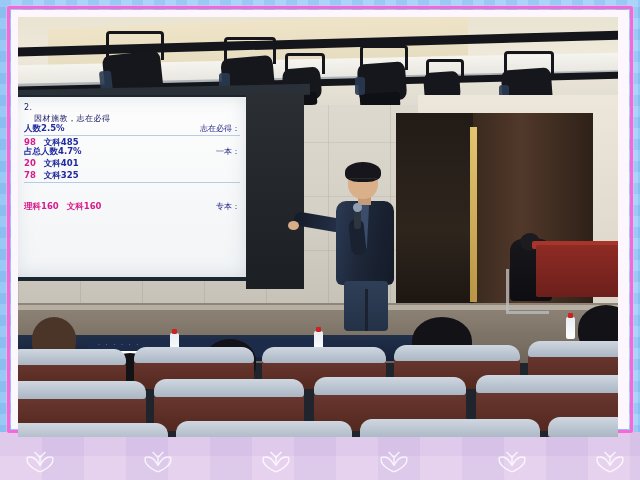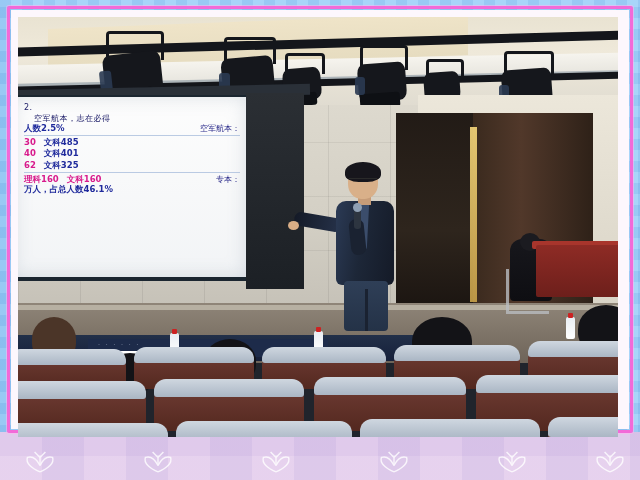--- a/index.html
+++ b/index.html
@@ -299,51 +299,52 @@
     <div class="wood-wall"></div>
     <div class="amber-strip"></div>
 
     <div class="screen-bar-top"></div>
     <div class="screen-frame"></div>
     <div class="screen"></div>
     <div class="screen-dark"></div>
 
     <div class="slide">
       <div class="sl-head">2.</div>
-      <div class="sl-head" style="margin-left:10px;margin-top:1px">空军航本，志在必得</div>
+      <div class="sl-head" style="margin-left:10px;margin-top:1px">因材施教，志在必得</div>
 
       <div class="sl-row">
         <span class="sl-pct">人数2.5%</span>
-        <span class="sl-tier">空军航本：</span>
+        <span class="sl-tier">志在必得：</span>
       </div>
       <div class="sl-sep"></div>
 
       <div class="sl-row">
-        <span class="sl-num">30</span>
+        <span class="sl-num">98</span>
         <span class="sl-num2" style="margin-left:8px;margin-right:auto">文科485</span>
       </div>
+      <div class="sl-row">
+        <span class="sl-pct">占总人数4.7%</span>
+        <span class="sl-tier">一本：</span>
+      </div>
 
       <div class="sl-row" style="margin-top:2px">
-        <span class="sl-num">40</span>
+        <span class="sl-num">20</span>
         <span class="sl-num2" style="margin-left:8px;margin-right:auto">文科401</span>
       </div>
 
       <div class="sl-row" style="margin-top:3px">
-        <span class="sl-num">62</span>
+        <span class="sl-num">78</span>
         <span class="sl-num2" style="margin-left:8px;margin-right:auto">文科325</span>
       </div>
       <div class="sl-sep"></div>
 
-      <div class="sl-row" style="margin-top:2px">
+      <div class="sl-row" style="margin-top:19px">
         <span class="sl-num">理科160</span>
         <span class="sl-num" style="margin-left:8px;margin-right:auto">文科160</span>
         <span class="sl-tier">专本：</span>
-      </div>
-      <div class="sl-row">
-        <span class="sl-pct">万人，占总人数46.1%</span>
       </div>
     </div>
 
     <div class="floor"></div>
     <div class="stage-edge"></div>
 
     <div class="person">
       <div class="arm-out"></div>
       <div class="hand"></div>
       <div class="torso"></div>

